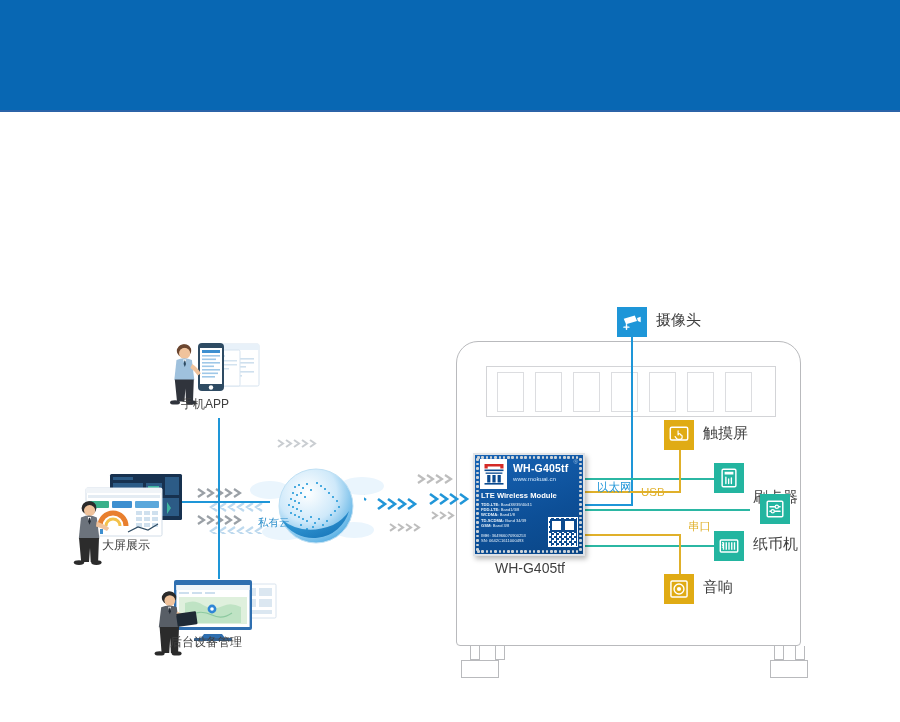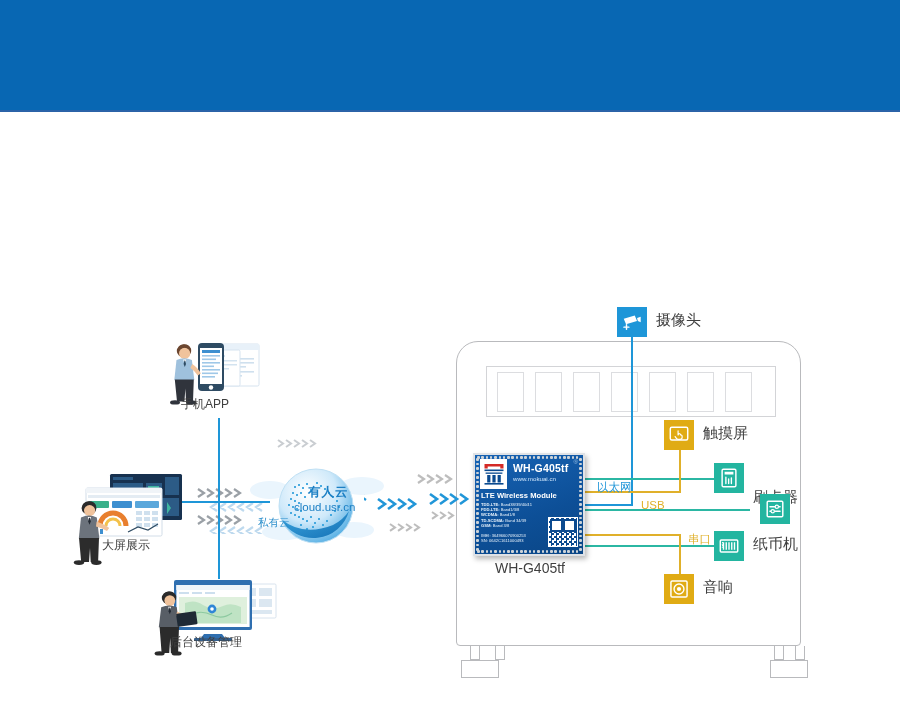--- a/index.html
+++ b/index.html
@@ -152,21 +152,21 @@
   }
 
   
   .ln { position: absolute; }
   .ln-blue  { background: #1e96d8; }
   .ln-teal  { background: #2bb7a3; }
   .ln-gold  { background: #e0b02a; }
 
   .lbl { position: absolute; font-size: 11.5px; white-space: nowrap; }
   .lbl-blue { color: #2196d8; }
-  .lbl-gold { color: #e0b02a; margin-top: 13px; }
+  .lbl-gold { color: #e0b02a; }
 
   
   .dev-icon {
     position: absolute;
     width: 30px; height: 30px;
     display: flex; align-items: center; justify-content: center;
   }
   .dev-icon svg { display: block; }
   .ic-blue { background: #1e96d8; }
   .ic-gold { background: #e0ab14; }
@@ -530,24 +530,20 @@
         <rect x="70" y="29" width="2" height="2"></rect>
       <rect x="66" y="26" width="2" height="2"></rect>
         <rect x="62" y="70" width="2" height="2"></rect>
       <rect x="56" y="72" width="2" height="2"></rect>
         <rect x="50" y="68" width="2" height="2"></rect>
     </g>
 
     <path d="M31 63 q22 18 52 6 q10 -5 16 -14 a37 37 0 0 1 -68 8 z" fill="url(#gwave)" opacity="0.92"></path>
     <circle cx="66" cy="50" r="37" fill="none" stroke="#bfe0f4" stroke-width="1"></circle>
   </svg>
-  <div class="globe-wrap">
-    <div class="globe-text-cn">有人云</div>
-    <div class="globe-text-en">cloud.usr.cn</div>
-  </div>
   <div class="private-cloud">私有云</div>
 
   <div class="ln ln-blue" style="left:218px; top:418px; width:2px; height:84px;"></div>
 
   <div class="ln ln-blue" style="left:160px; top:501px; width:110px; height:2px;"></div>
 
   <div class="ln ln-blue" style="left:218px; top:501px; width:2px; height:78px;"></div>
   <div class="ln ln-blue" style="left:218px; top:577px; width:2px; height:2px;"></div>
 
   <svg class="abs" style="left:166px; top:340px;" width="96" height="72">

